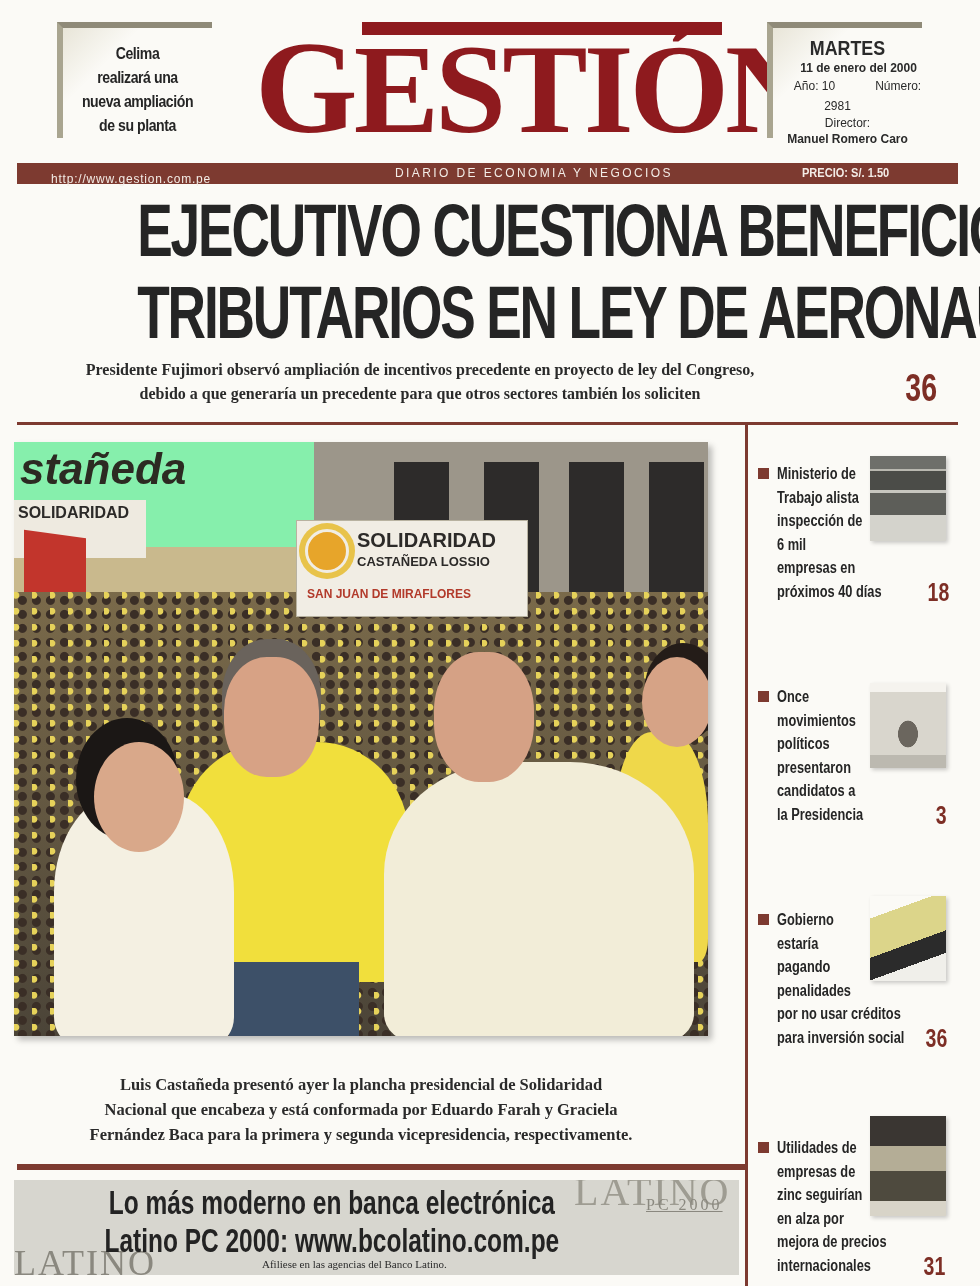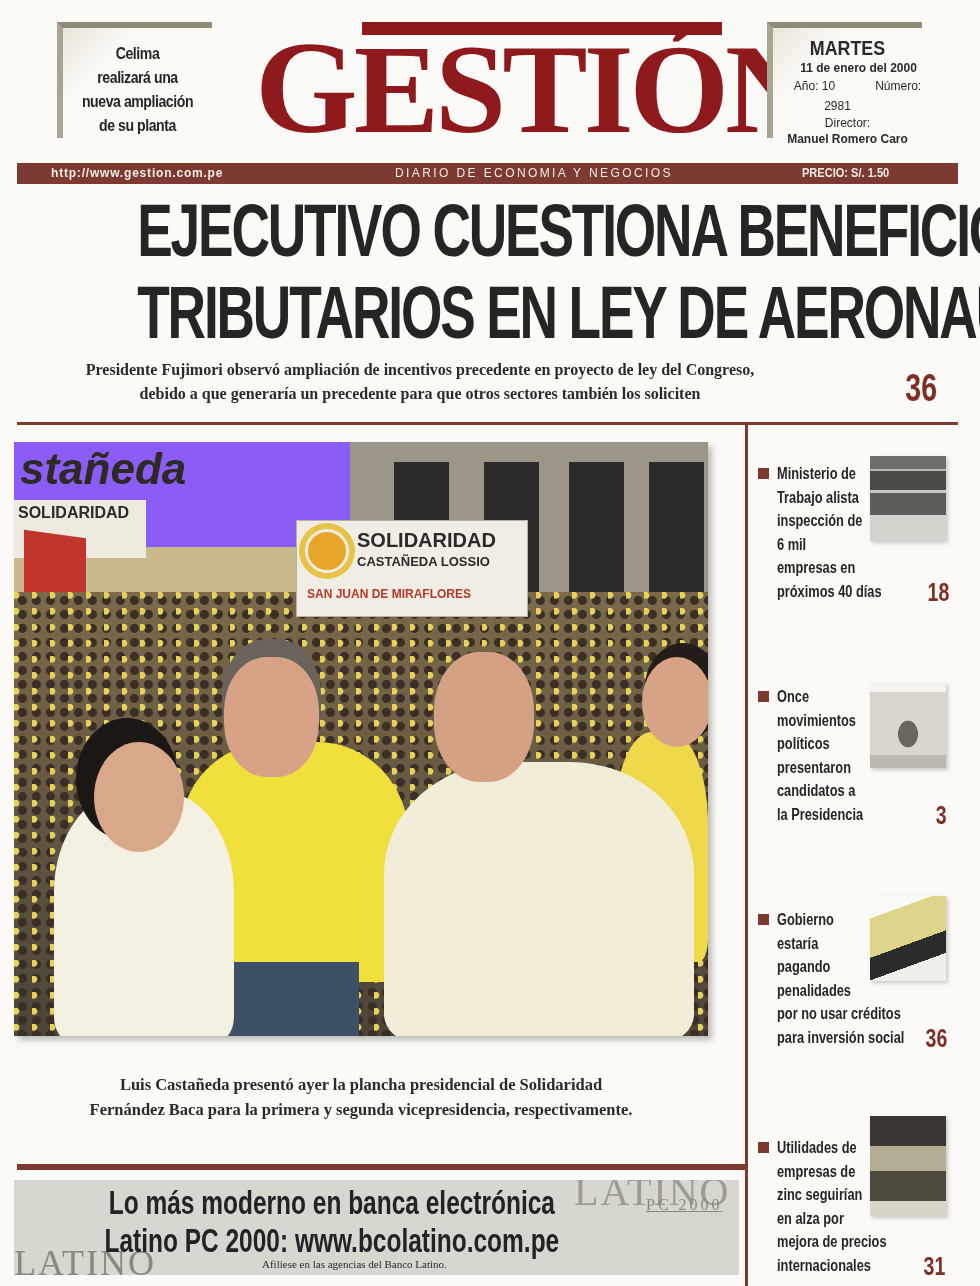--- a/index.html
+++ b/index.html
@@ -51,21 +51,21 @@
   }
   .logo .big { font-size: 132px; }
 
   
   .band {
     left: 17px; top: 163px; width: 941px; height: 21px;
     background: #7d3a30;
     color: #f3ece6;
     font-size: 12px;
   }
-  .band-url { position:absolute; left: 34px; top: 3px; letter-spacing: 0.8px; font-weight: bold; }
+  .band-url { position:absolute; left: 34px; top: 9px; letter-spacing: 0.8px; font-weight: normal; }
   .band-tag { position:absolute; left: 378px; top: 3px; letter-spacing: 2.4px; }
   .band-price { position:absolute; left: 785px; top: 2px; font-weight: bold; font-size: 13px; transform: scaleX(0.85); transform-origin:left; }
 
   
   .headline {
     left: 0; top: 190px; width: 980px; text-align: center;
     font-family: "Liberation Sans", sans-serif; font-weight: bold;
     color: #252525; font-size: 74px; line-height: 82px;
     letter-spacing: -3px;
   }
@@ -89,21 +89,21 @@
 
   
   .photo {
     left: 14px; top: 442px; width: 694px; height: 594px;
     overflow: hidden;
     background: #c9b98d;
     box-shadow: 4px 4px 6px rgba(0,0,0,0.25);
   }
   .photo .building { position:absolute; left:300px; top:0; width:394px; height:170px; background:#9c968a; }
   .photo .window { position:absolute; top:20px; width:55px; height:150px; background:#2d2b2a; }
-  .photo .banner-yellow { position:absolute; left:0; top:0; width:336px; height:105px; background:#8b5cf6; }
+  .photo .banner-yellow { position:absolute; left:0; top:0; width:300px; height:105px; background:#86efac; }
   .photo .banner-yellow-text { position:absolute; left:6px; top:2px; font-size:44px; font-weight:bold; font-style:italic; color:#2c2a22; }
   .photo .banner-white { position:absolute; left:282px; top:78px; width:230px; height:95px; background:#f1ede4; border:1px solid #b8b2a0; }
   .photo .banner-white-text { position:absolute; left:60px; top:8px; font-size:20px; font-weight:bold; color:#2c2a28; line-height:22px; }
   .photo .banner-white-sub { position:absolute; left:10px; top:66px; font-size:12px; font-weight:bold; color:#b23a2a; }
   .photo .sun { position:absolute; left:8px; top:8px; width:38px; height:38px; border-radius:50%; background:#e7a52a; border:3px solid #f1ede4; box-shadow: 0 0 0 6px #e8c34a; }
   .photo .banner-small { position:absolute; left:0; top:58px; width:132px; height:58px; background:#eeeae0; }
   .photo .banner-small-text { position:absolute; left:4px; top:4px; font-size:16px; font-weight:bold; color:#2c2a28; }
   .photo .flag { position:absolute; left:10px; top:92px; width:62px; height:90px; background:#c2352c; transform: skewY(8deg); }
   .photo .crowd {
     position:absolute; left:0; top:150px; width:694px; height:444px;
@@ -244,20 +244,21 @@
   <div class="person p2-legs"></div>
   <div class="person p2-head"></div>
   <div class="person p3"></div>
   <div class="person p3-head"></div>
   <div class="person p1"></div>
   <div class="person p1-head"></div>
 </div>
 
 <div class="abs caption">
   <div>Luis Castañeda presentó ayer la plancha presidencial de Solidaridad</div>
+  <div>Nacional que encabeza y está conformada por Eduardo Farah y Graciela</div>
   <div>Fernández Baca para la primera y segunda vicepresidencia, respectivamente.</div>
 </div>
 
 <div class="abs rule-bottom"></div>
 
 <div class="abs ad">
   <div class="ad-bg-latino-1">LATINO</div>
   <div class="ad-bg-pc">PC 2000</div>
   <div class="ad-bg-latino-2">LATINO</div>
   <div class="ad-line ad-line1"><span>Lo más moderno en banca electrónica</span></div>

